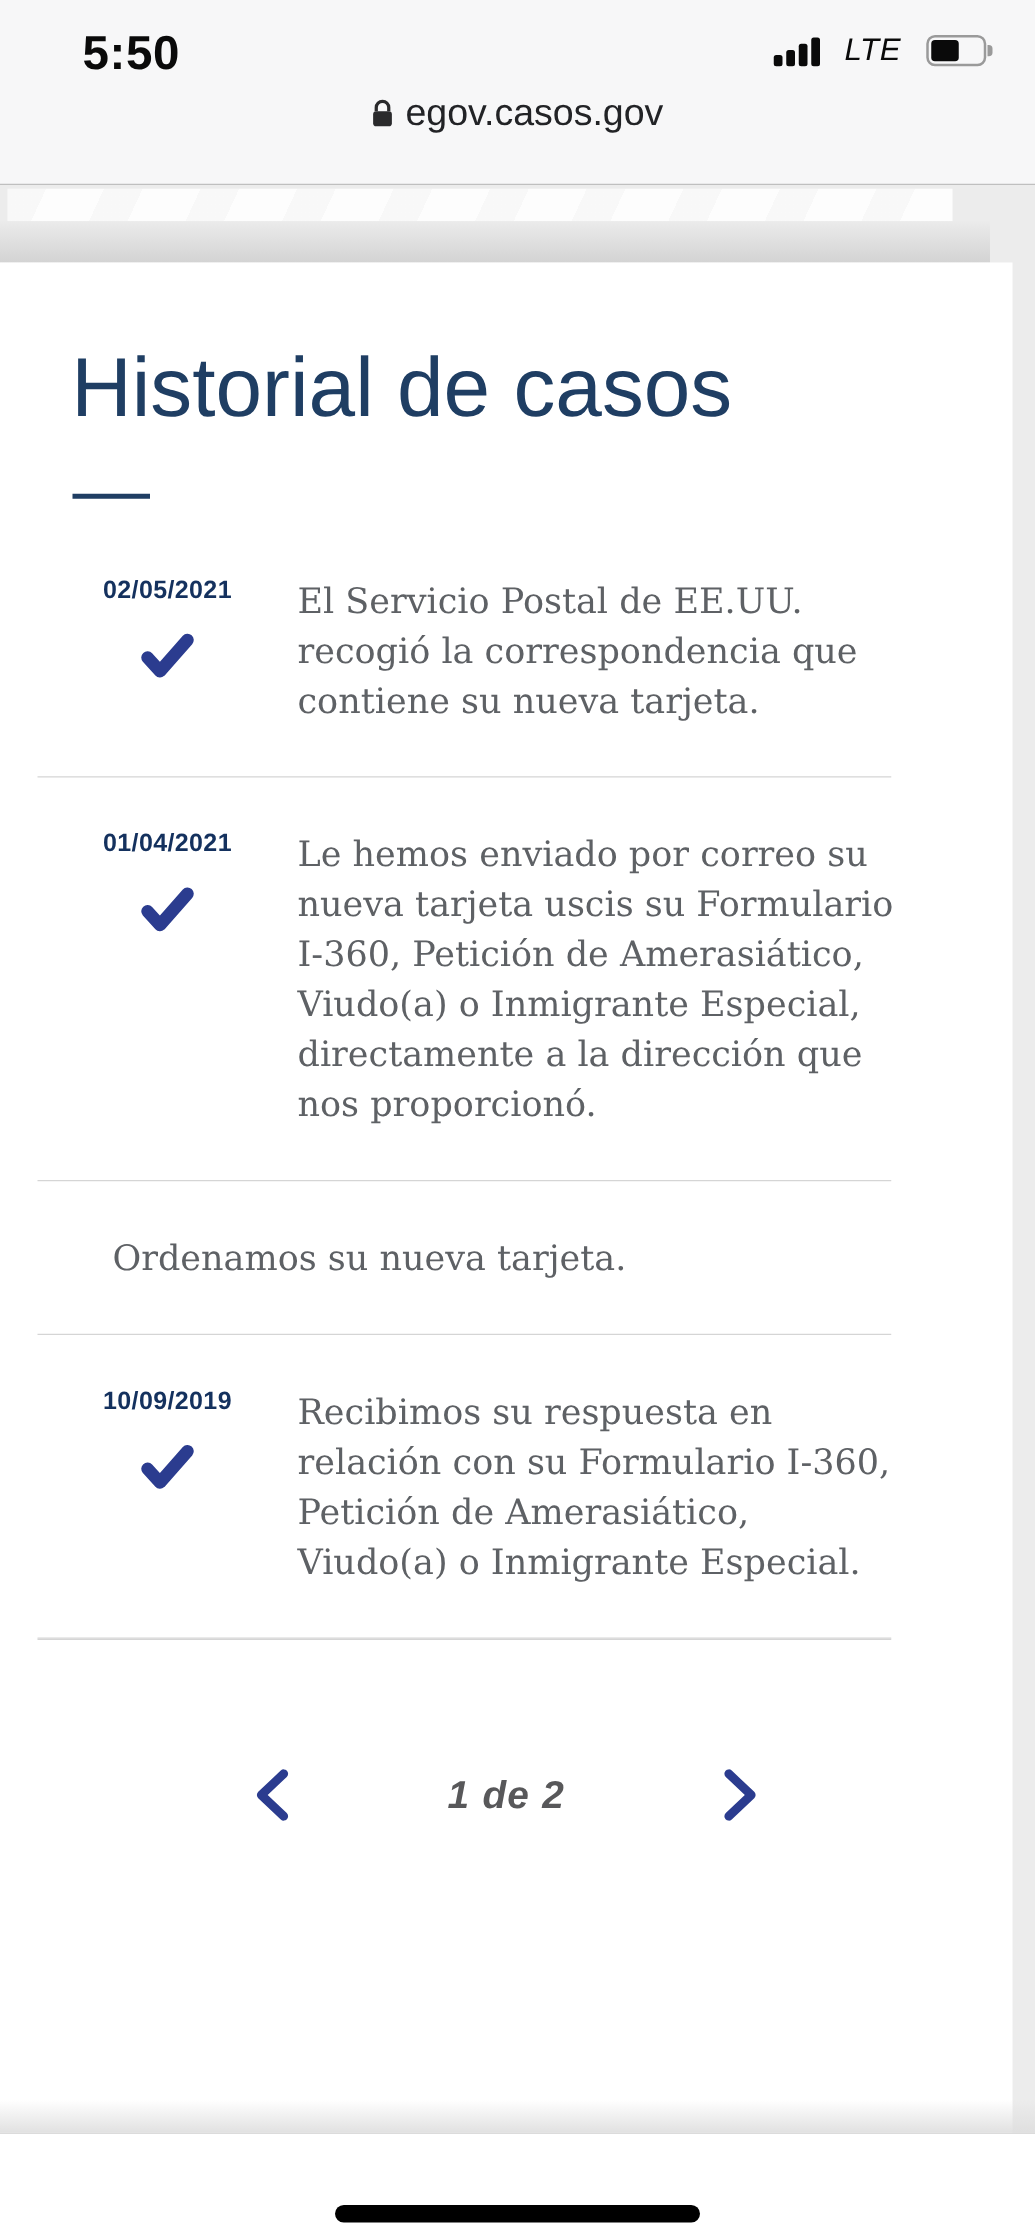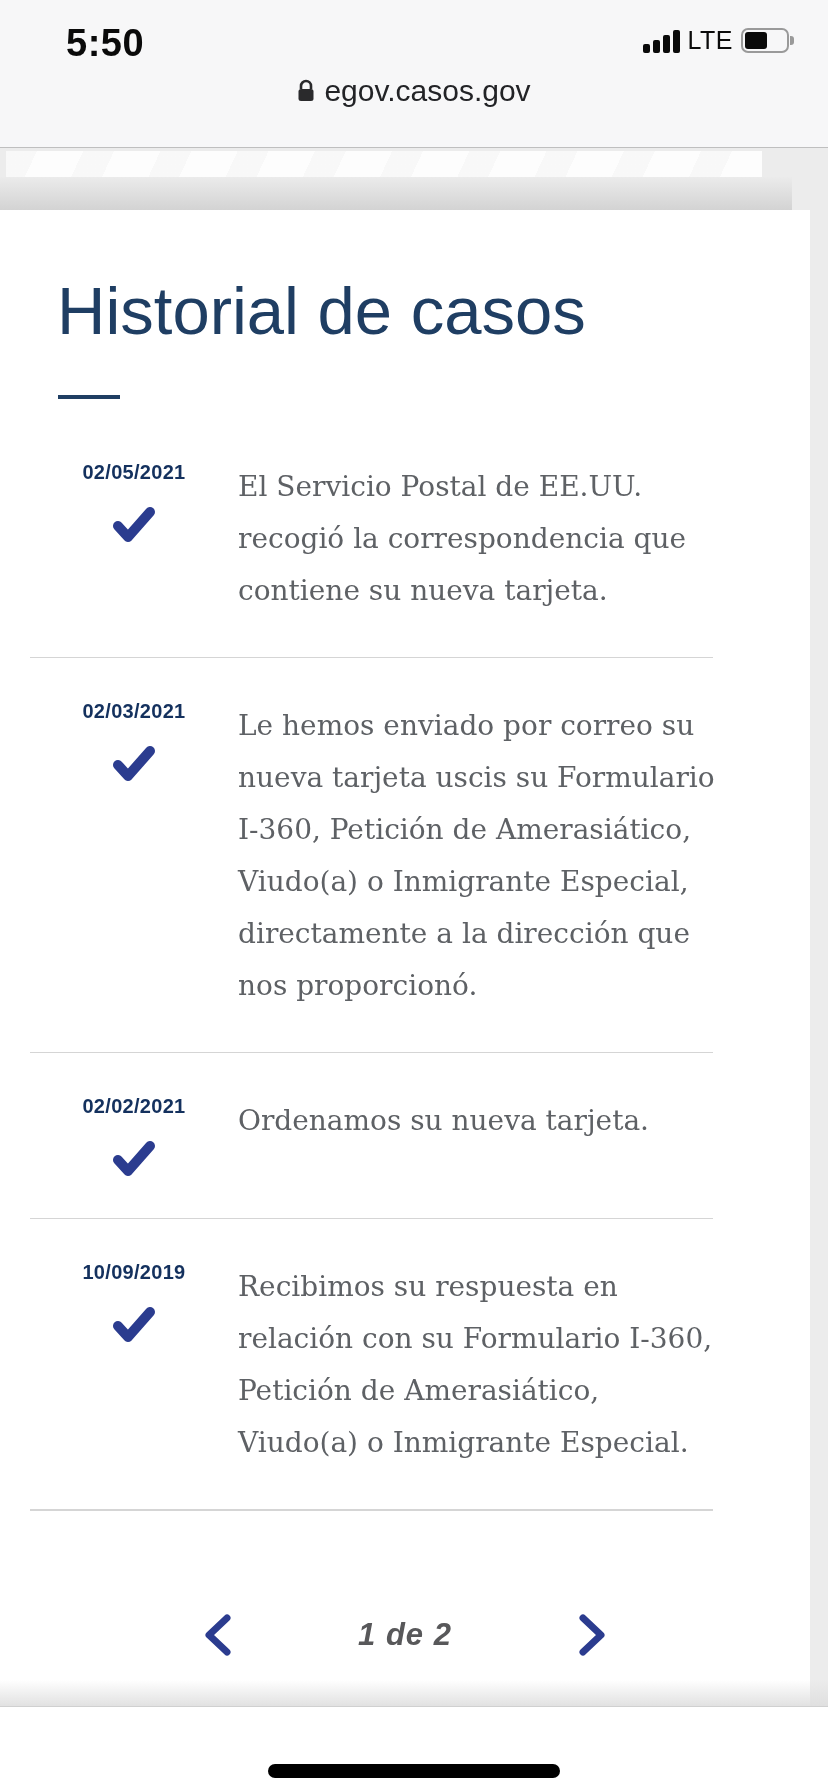--- a/index.html
+++ b/index.html
@@ -5,21 +5,21 @@
   * { margin:0; padding:0; box-sizing:border-box; }
   html,body { width:828px; }
   body { font-family:"Liberation Sans", sans-serif; background:#000; }
   .phone { position:relative; width:828px; height:1792px; background:#ececec; overflow:hidden; }
 
   
   .top-chrome { position:absolute; top:0; left:0; width:828px; height:148px;
     background:#f7f7f8; border-bottom:1px solid #bfbfbf; z-index:5; }
   .status-row { position:relative; height:62px; }
   .time { position:absolute; left:66px; top:22px; font-size:38px; font-weight:700; color:#0a0a0a; letter-spacing:0.5px; }
-  .status-right { position:absolute; right:34px; top:26px; display:flex; align-items:center; gap:8px; }
+  .status-right { position:absolute; right:34px; top:26px; display:flex; align-items:center; gap:20px;font-style:italic; }
   .signal { display:flex; align-items:flex-end; gap:3px; height:24px; }
   .signal .bar { width:7px; background:#0a0a0a; border-radius:2px; }
   .bar1{height:9px;} .bar2{height:13px;} .bar3{height:18px;} .bar4{height:23px;}
   .carrier { font-size:25px; color:#0a0a0a; letter-spacing:0.5px; }
   .battery { display:flex; align-items:center; }
   .battery-body { width:48px; height:25px; border:2px solid #9a9a9a; border-radius:7px; padding:2px; }
   .battery-fill { width:55%; height:100%; background:#0a0a0a; border-radius:3px; }
   .battery-nub { width:4px; height:9px; background:#9a9a9a; border-radius:0 3px 3px 0; margin-left:1px; }
   .url-row { display:flex; align-items:center; justify-content:center; gap:9px; height:58px; }
   .lock-icon { display:inline-block; line-height:0; }
@@ -35,21 +35,21 @@
   .card { width:810px; min-height:1500px; background:#ffffff; }
   .page-title { padding:62px 0 0 57px; font-size:67px; font-weight:300; color:#1f3e63; letter-spacing:0px; }
   .title-underline { width:62px; height:4px; background:#1f3e63; margin:46px 0 0 58px; }
 
   .history-list { margin-top:20px; }
   .history-entry { display:flex; padding:42px 82px 40px 60px; }
   .entry-left { width:148px; flex:0 0 148px; display:flex; flex-direction:column; align-items:center; }
   .entry-date { font-size:20px; font-weight:700; color:#14315e; letter-spacing:0.3px; white-space:nowrap; }
   .entry-check { margin-top:22px; line-height:0; }
   .entry-desc { flex:1; margin-left:30px; font-family:"DejaVu Serif", serif;
-    font-size:28px; line-height:52px; color:#5e6165; }
+    font-size:28px; line-height:40px; color:#5e6165; }
   .entry-divider { border:none; border-top:1px solid #d5d5d5; margin:0 97px 0 30px; }
 
   
   .pagination { margin-top:98px; padding-bottom:70px; display:flex; align-items:center; justify-content:center; gap:118px; }
   .page-nav-btn { background:none; border:none; padding:4px; line-height:0; cursor:pointer; }
   .page-indicator { font-size:31px; font-weight:700; font-style:italic; color:#58585a; letter-spacing:1px; }
 
   
   .bottom-chrome { position:absolute; left:0; bottom:0; width:828px; height:86px; background:#ffffff;
     border-top:1px solid #d0d0d0; z-index:6; }
@@ -110,40 +110,32 @@
           <path d="M7 20 L17 31 L39 6" fill="none" stroke="#2b3c8f" stroke-width="10" stroke-linecap="round" stroke-linejoin="round"></path>
         </svg>
       </span>
     </div>
     <p class="entry-desc">El Servicio Postal de EE.UU. recogió la correspondencia que contiene su nueva tarjeta.</p>
   </div>
   <hr class="entry-divider">
 
   <div class="history-entry">
     <div class="entry-left">
-      <span class="entry-date">02/03/2021</span>
+      <span class="entry-date">01/04/2021</span>
       <span class="entry-check">
         <svg width="46" height="38" viewBox="0 0 46 38">
           <path d="M7 20 L17 31 L39 6" fill="none" stroke="#2b3c8f" stroke-width="10" stroke-linecap="round" stroke-linejoin="round"></path>
         </svg>
       </span>
     </div>
     <p class="entry-desc">Le hemos enviado por correo su nueva tarjeta uscis su Formulario I-360, Petición de Amerasiático, Viudo(a) o Inmigrante Especial, directamente a la dirección que nos proporcionó.</p>
   </div>
   <hr class="entry-divider">
 
   <div class="history-entry">
-    <div class="entry-left">
-      <span class="entry-date">02/02/2021</span>
-      <span class="entry-check">
-        <svg width="46" height="38" viewBox="0 0 46 38">
-          <path d="M7 20 L17 31 L39 6" fill="none" stroke="#2b3c8f" stroke-width="10" stroke-linecap="round" stroke-linejoin="round"></path>
-        </svg>
-      </span>
-    </div>
     <p class="entry-desc">Ordenamos su nueva tarjeta.</p>
   </div>
   <hr class="entry-divider">
 
   <div class="history-entry">
     <div class="entry-left">
       <span class="entry-date">10/09/2019</span>
       <span class="entry-check">
         <svg width="46" height="38" viewBox="0 0 46 38">
           <path d="M7 20 L17 31 L39 6" fill="none" stroke="#2b3c8f" stroke-width="10" stroke-linecap="round" stroke-linejoin="round"></path>

